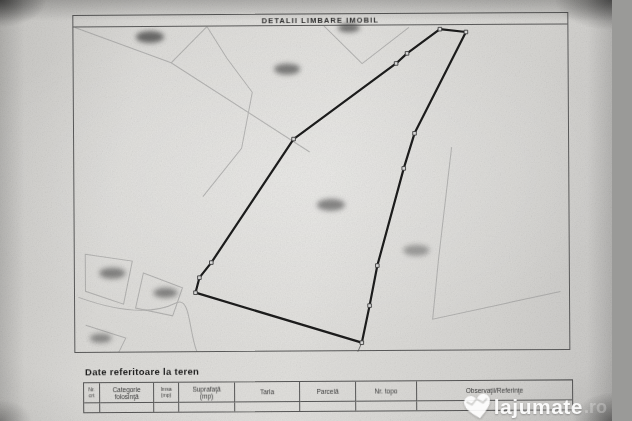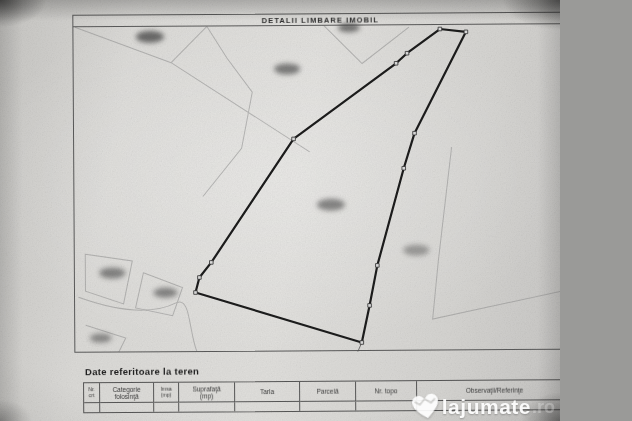--- a/index.html
+++ b/index.html
@@ -1,17 +1,17 @@
 <!DOCTYPE html>
 <html><head>
 <meta charset="utf-8">
 <style>
   html,body{margin:0;padding:0;background:#9a9a98;}
   #stage{
-    position:relative;width:560px;height:421px;overflow:hidden;
+    position:relative;width:612px;height:421px;overflow:hidden;
     font-family:"Liberation Sans",sans-serif;
     background:#d8d7d4;
   }
   .paper{
     position:absolute;inset:0;
     background:
       radial-gradient(90% 70% at 48% 42%, rgba(255,255,255,.28) 0%, rgba(255,255,255,0) 60%),
       linear-gradient(100deg,#c6c5c2 0%,#dbdad7 22%,#e0dfdc 52%,#d5d4d1 80%,#c7c6c4 100%);
   }
   .doc{position:absolute;inset:0;transform:rotate(-0.35deg);}

